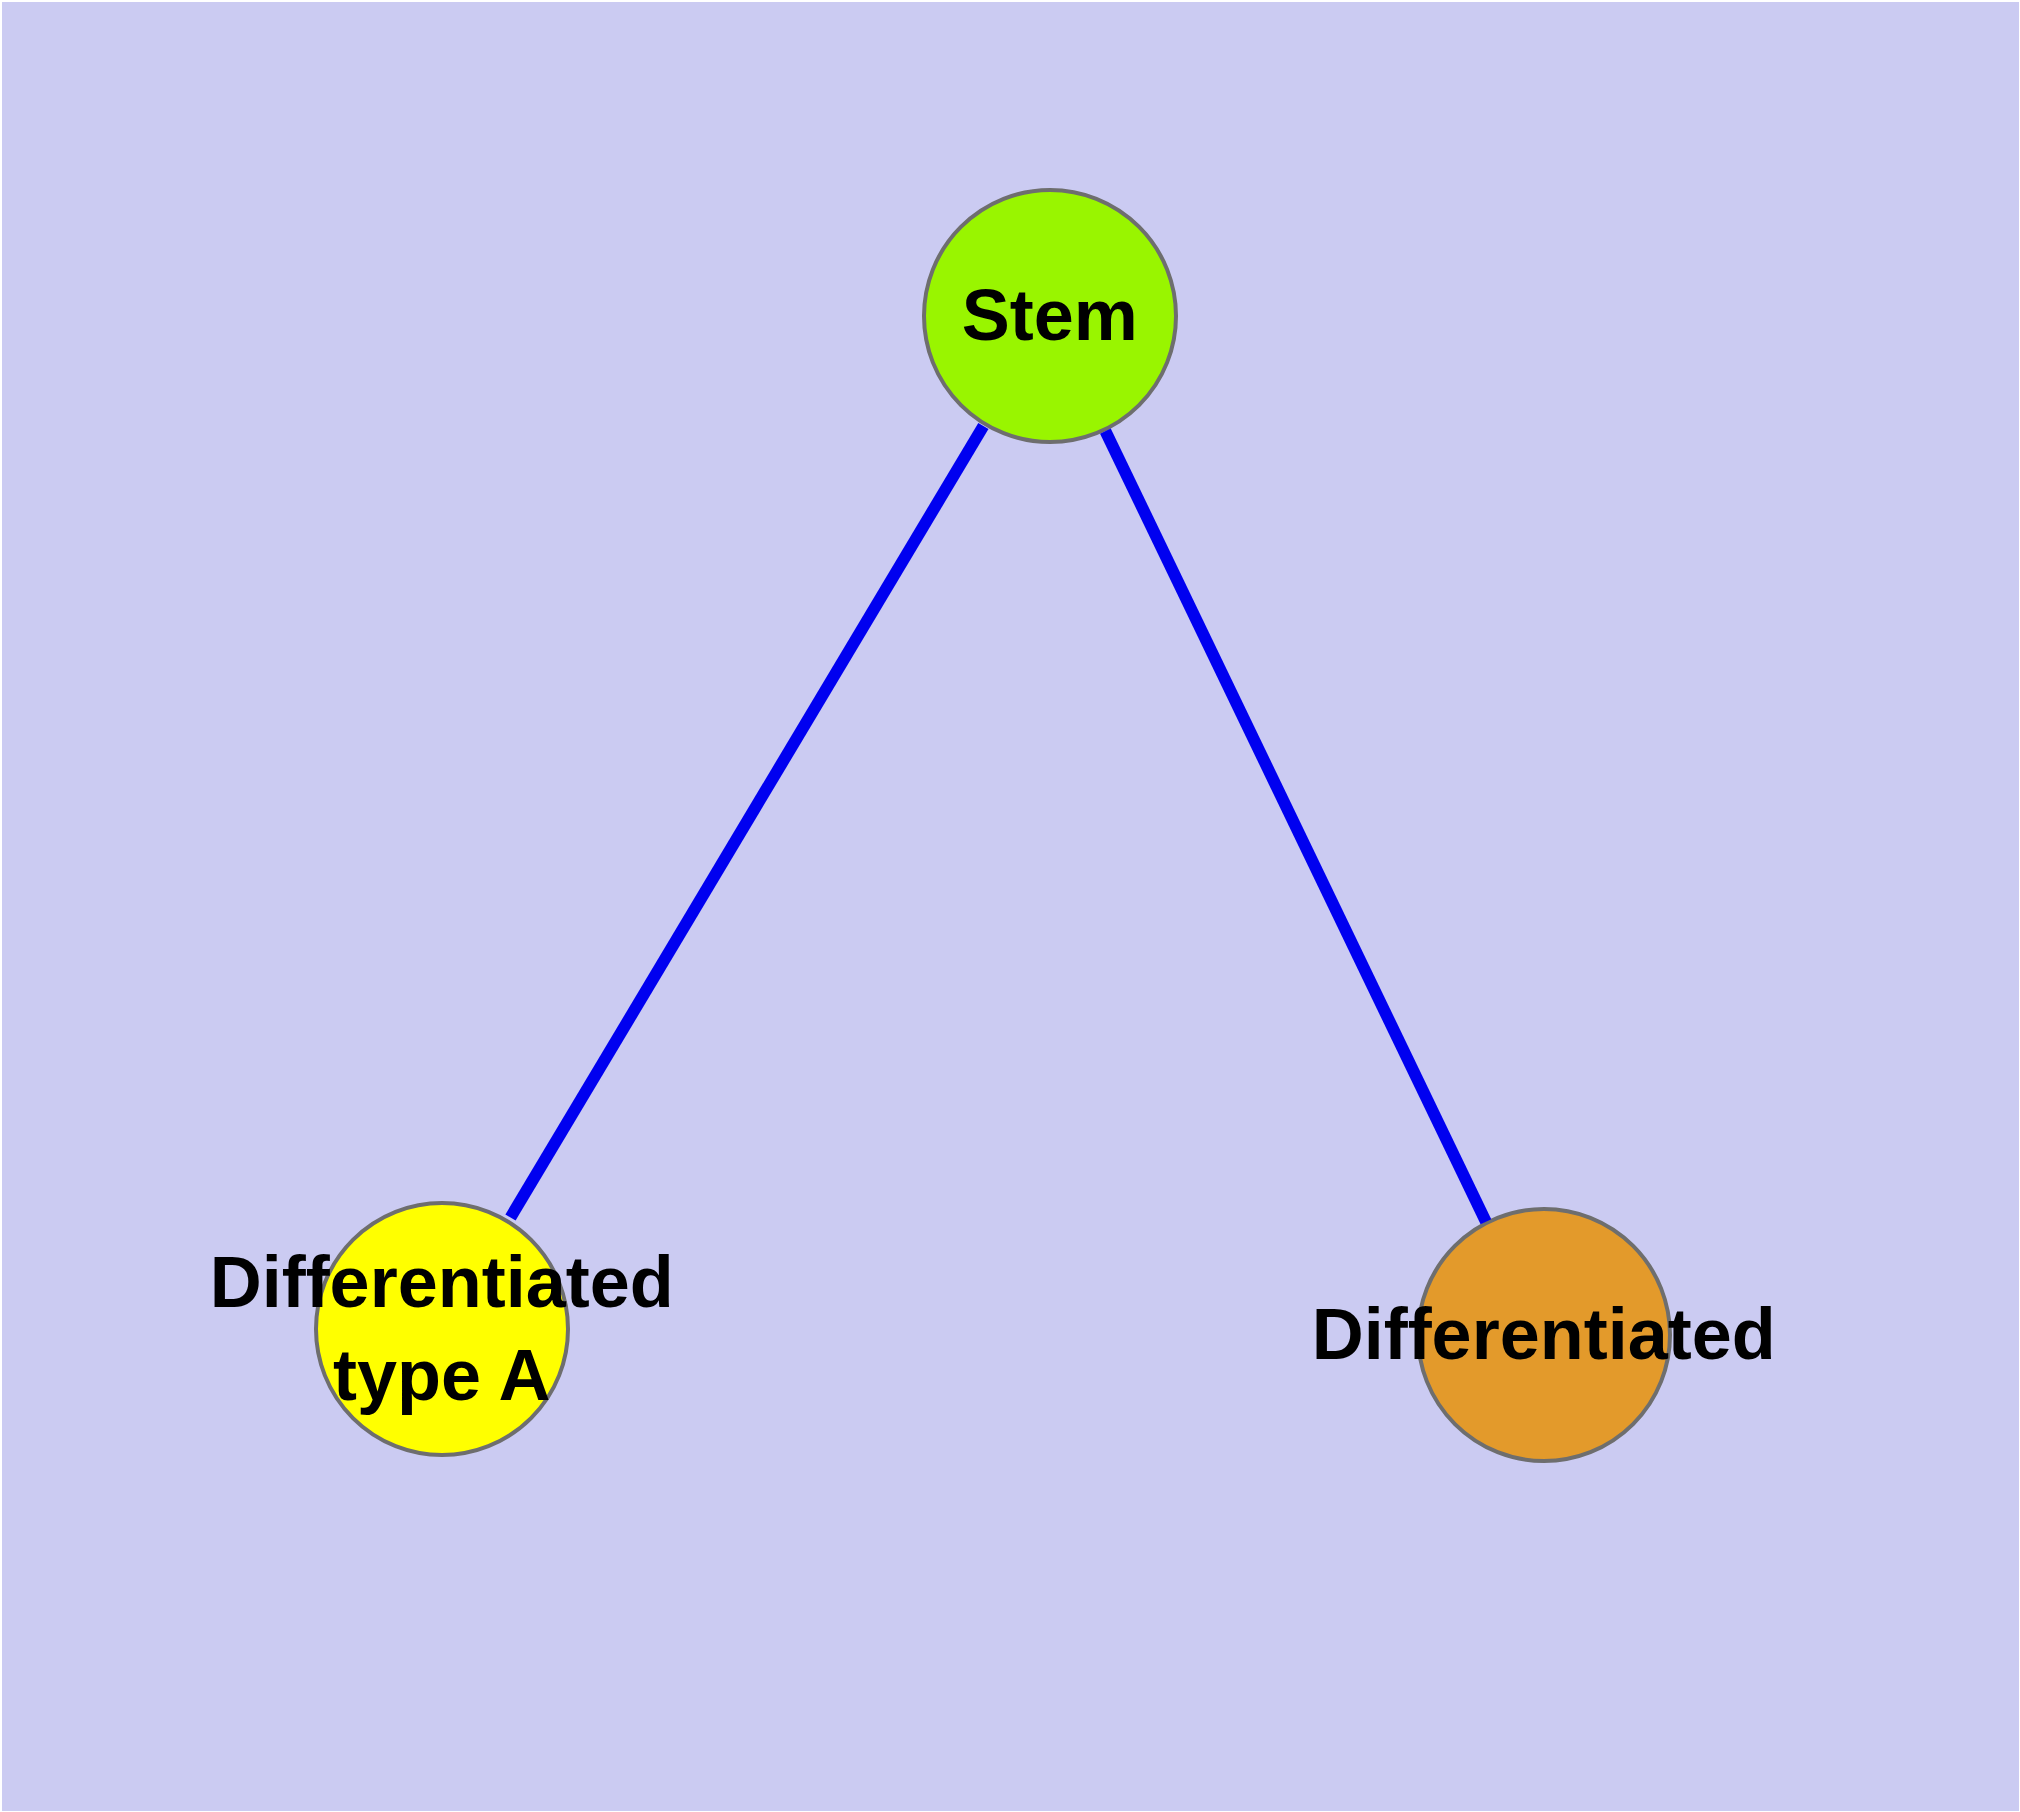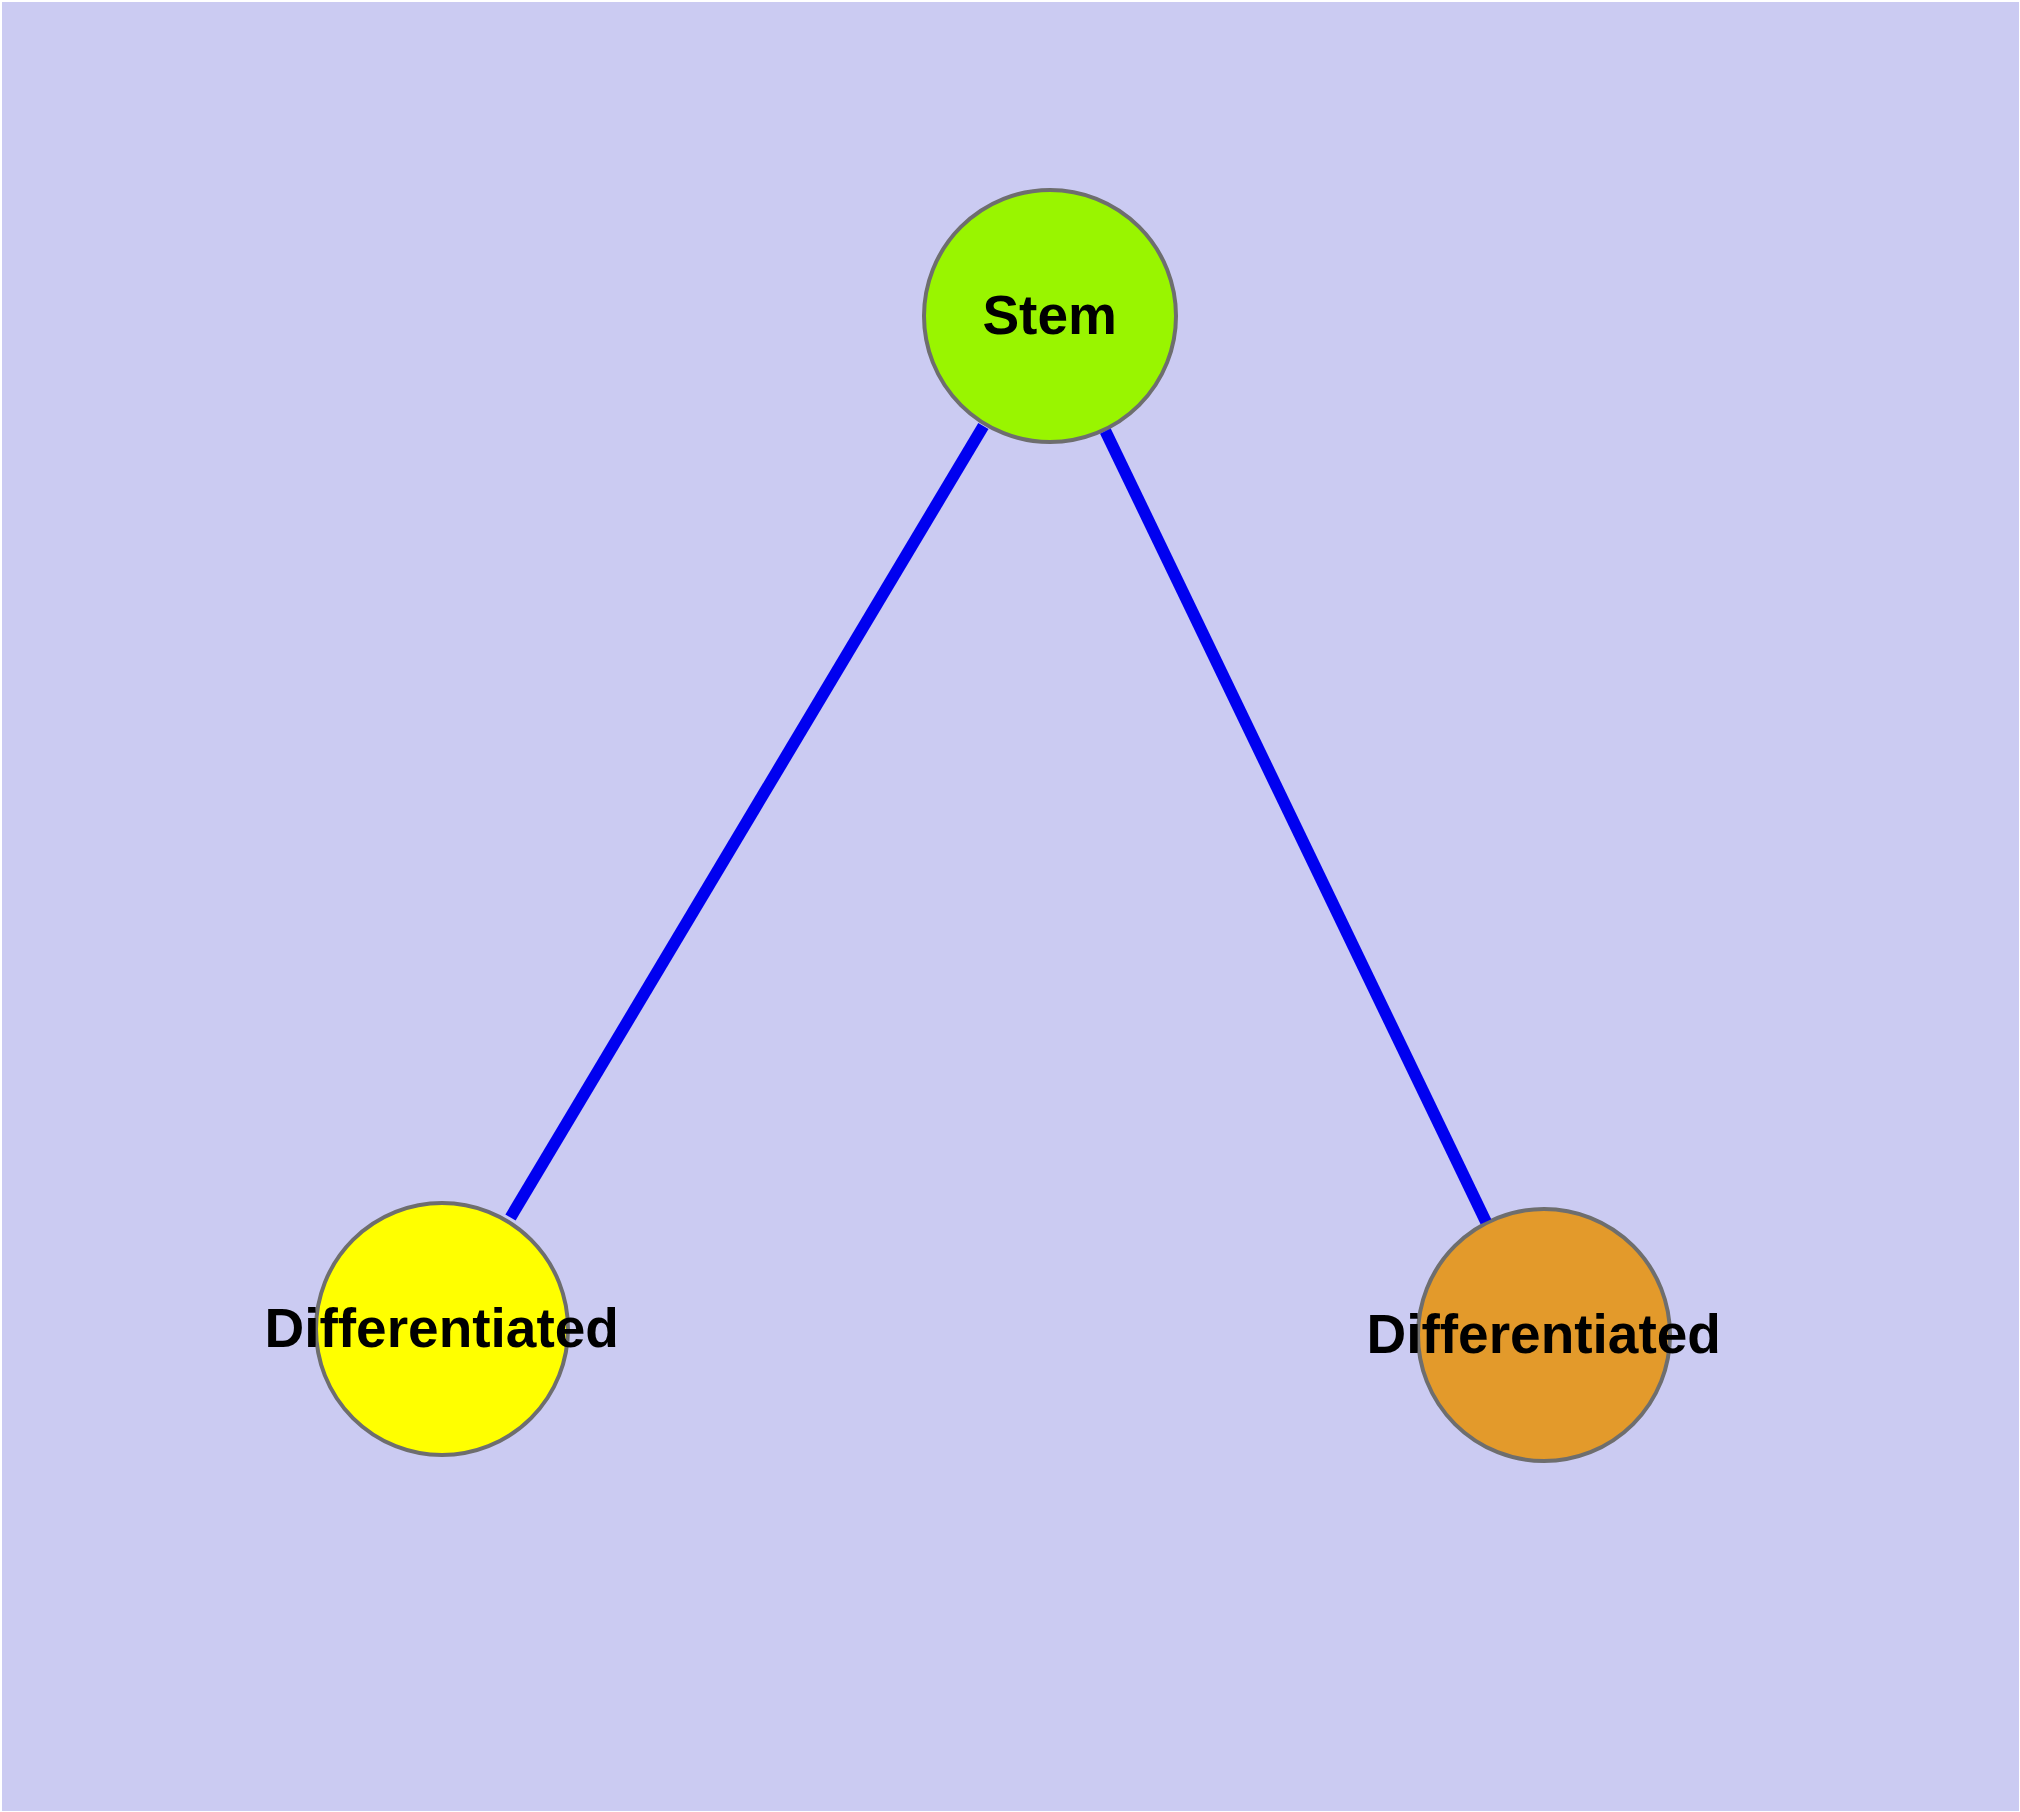--- a/index.html
+++ b/index.html
@@ -42,21 +42,21 @@
     display: flex;
     align-items: center;
     justify-content: center;
     z-index: 1;
   }
   .node-stem   { left: 920px; top: 186px;  }
   .node-type-a { left: 312px;  top: 1199px; }
   .node-type-b { left: 1414px; top: 1205px; }
   .node-label {
     font-weight: 700;
-    font-size: 55px;
+    font-size: 72px;
     line-height: 93px;
     color: #000000;
     white-space: nowrap;
     text-align: center;
   }
   .label-line { display: block; }
 </style>
 </head>
 <body>
 
@@ -68,20 +68,21 @@
       <line class="edge" x1="1302" y1="506" x2="1751" y2="1439" style="stroke: rgb(0, 0, 240);"></line>
     </svg>
 
     <div class="node node-stem" style="background-color: rgb(153, 245, 0); border-color: rgb(110, 110, 110);">
       <span class="node-label" style="color: rgb(0, 0, 0);">Stem</span>
     </div>
 
     <div class="node node-type-a" style="background-color: rgb(255, 255, 0); border-color: rgb(110, 110, 110);">
       <span class="node-label" style="color: rgb(0, 0, 0);">
         <span class="label-line">Differentiated</span>
+        <span class="label-line">type A</span>
       </span>
     </div>
 
     <div class="node node-type-b" style="background-color: rgb(227, 154, 43); border-color: rgb(110, 110, 110);">
       <span class="node-label" style="color: rgb(0, 0, 0);">
         <span class="label-line">Differentiated</span>
       </span>
     </div>
 
   </div>

